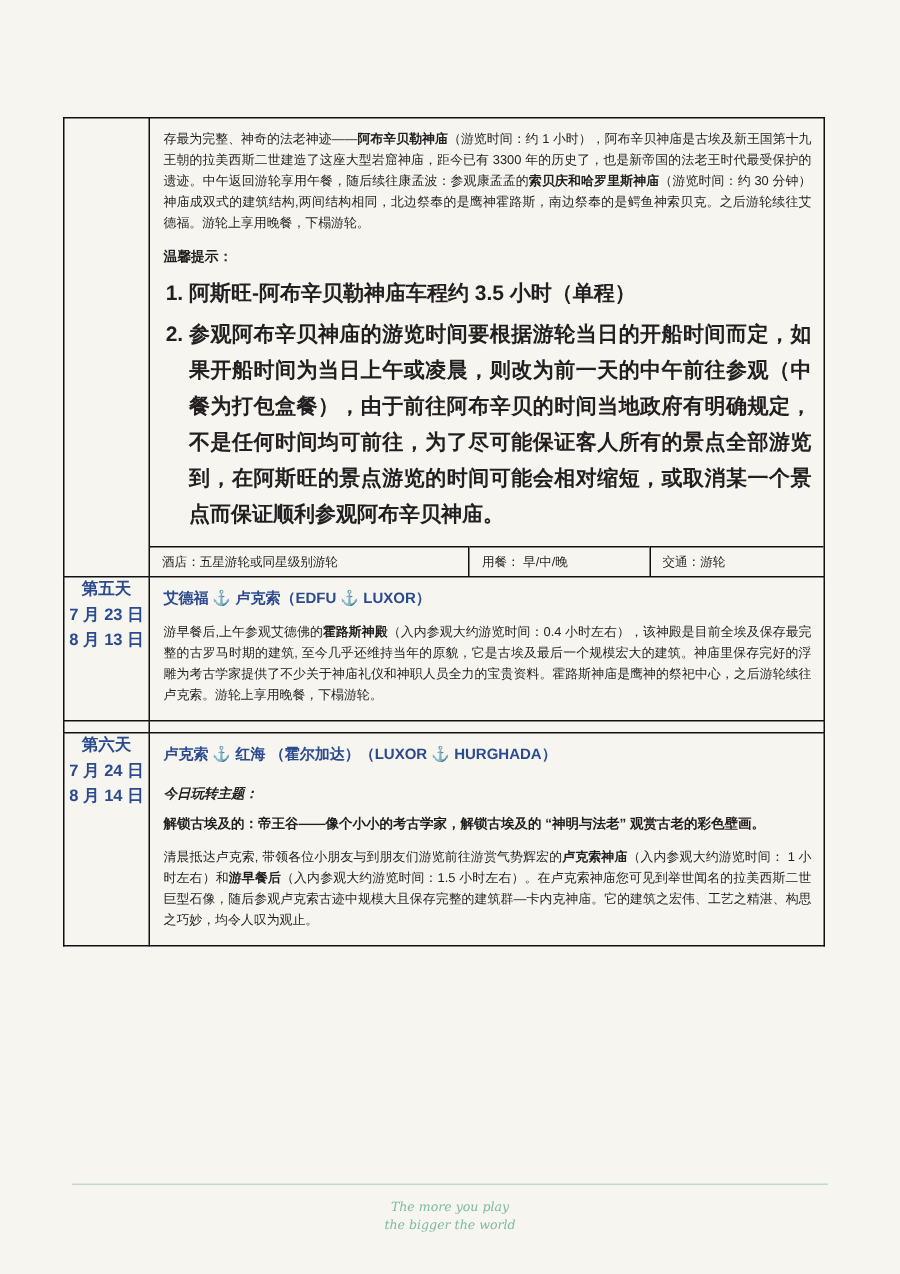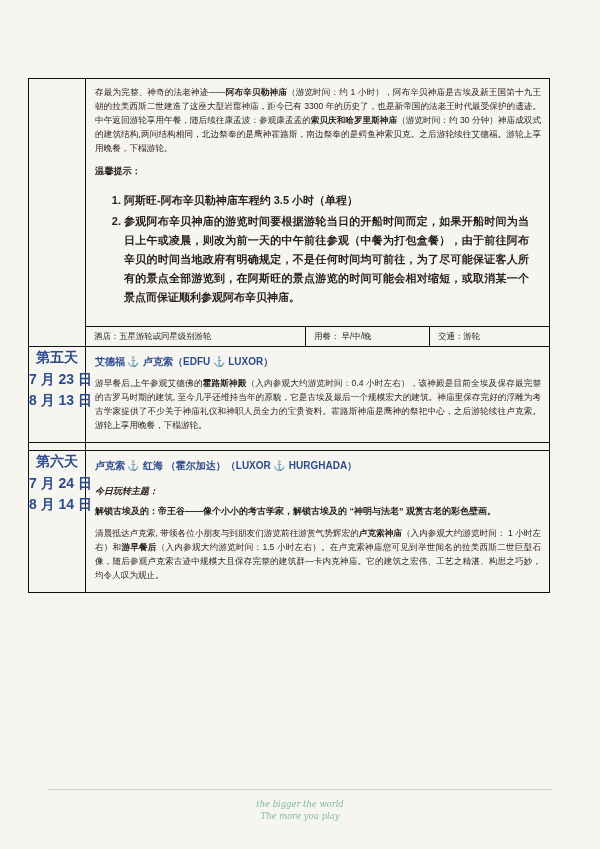--- a/index.html
+++ b/index.html
@@ -12,37 +12,37 @@
     background: #f7f5ef;
     font-family: "Liberation Sans", sans-serif;
     color: #231f20;
     overflow: hidden;
   }
   .page {
     position: relative;
     width: 600px;
     height: 849px;
     box-sizing: border-box;
-    padding: 78px 50px 0 28px;
+    padding: 78px 50px 0 42px;
   }
   table.itin {
     width: 100%;
     border-collapse: collapse;
     table-layout: fixed;
     border: 1px solid #111;
   }
   table.itin td {
     border: 1px solid #111;
     vertical-align: top;
     padding: 0;
   }
   .daycell {
     width: 56px;
     text-align: center;
-    font-size: 14px;
+    font-size: 11px;
     line-height: 1.55;
     color: #2c4b8f;
     font-weight: bold;
     padding: 6px 2px;
     vertical-align: middle;
   }
   .daycell div { white-space: nowrap; }
   .content {
     padding: 0;
   }
@@ -61,24 +61,24 @@
     font-weight: bold;
     font-size: 10px;
     margin: 0 0 7px 0;
   }
   .tip-head {
     font-weight: bold;
     font-size: 9.2px;
     margin: 8px 0 4px 0;
   }
   ol.tips {
-    margin: 12px;
+    margin: 0;
     padding-left: 17px;
     font-weight: bold;
-    font-size: 11px;
+    font-size: 14px;
     line-height: 1.72;
   }
   ol.tips li { margin-bottom: 3px; text-align: justify; }
   
   table.info {
     width: 100%;
     border-collapse: collapse;
     table-layout: fixed;
     border-top: 1px solid #111;
   }
@@ -198,17 +198,17 @@
           <p><span>清晨抵达卢克索, 带领各位小朋友与到朋友们游览前往游赏气势辉宏的</span><span class="b">卢克索神庙</span><span>（入内参观大约游览时间： 1 小时左右）和</span><span class="b">游早餐后</span><span>（入内参观大约游览时间：1.5 小时左右）。在卢克索神庙您可见到举世闻名的拉美西斯二世巨型石像，随后参观卢克索古迹中规模大且保存完整的建筑群—卡内克神庙。它的建筑之宏伟、工艺之精湛、构思之巧妙，均令人叹为观止。</span></p>
         </div>
       </td>
     </tr>
 
   </tbody>
     </table>
 
   <div class="footer">
     <div class="footer-line"></div>
+    <div class="footer-text">The more you play</div>
     <div class="footer-text">the bigger the world</div>
-    <div class="footer-text">The more you play</div>
   </div>
 
 </div>
 
 </body></html>

